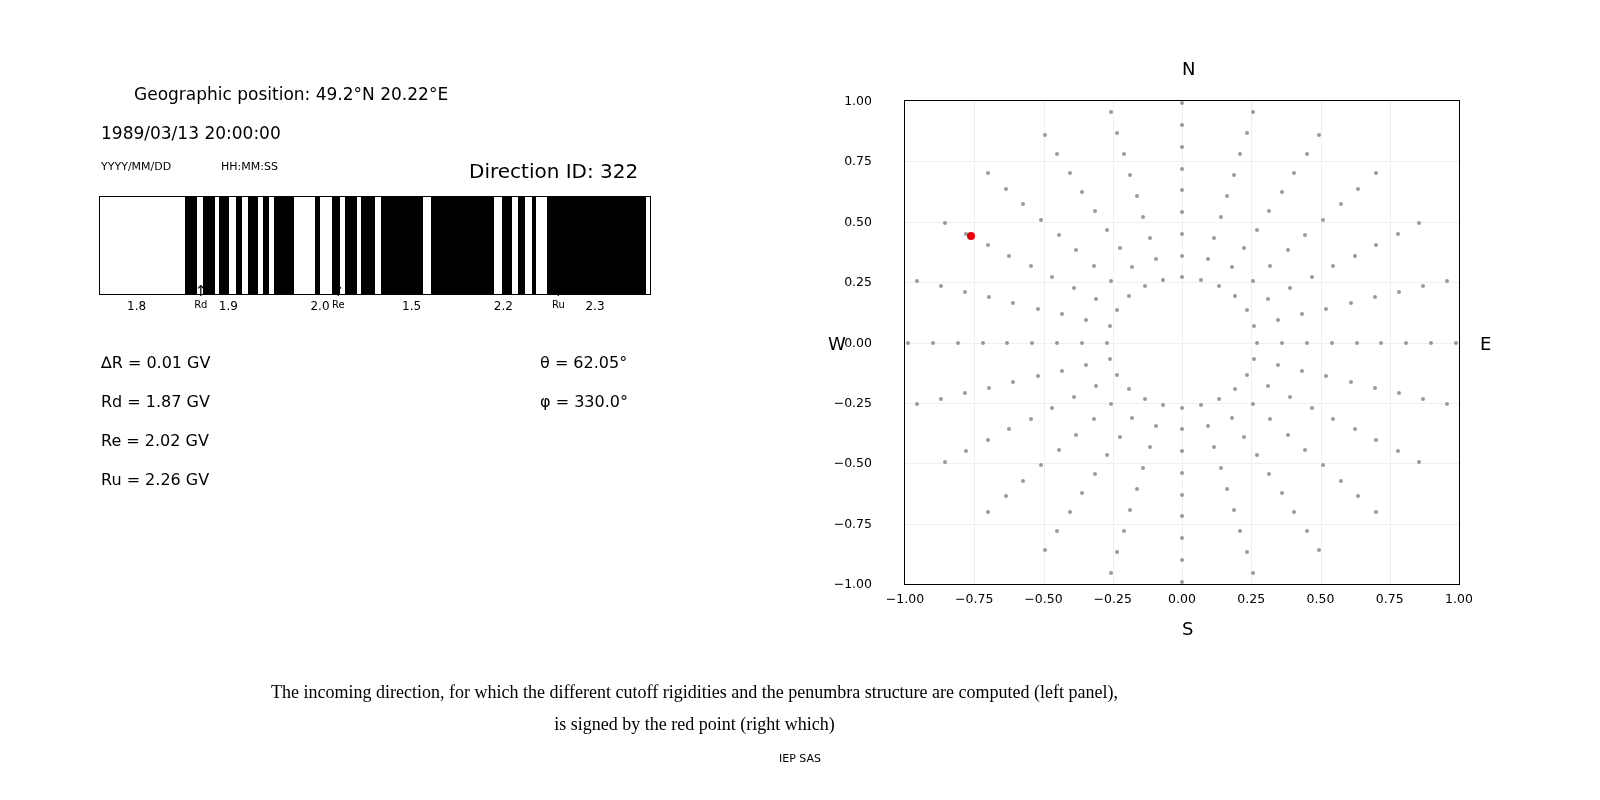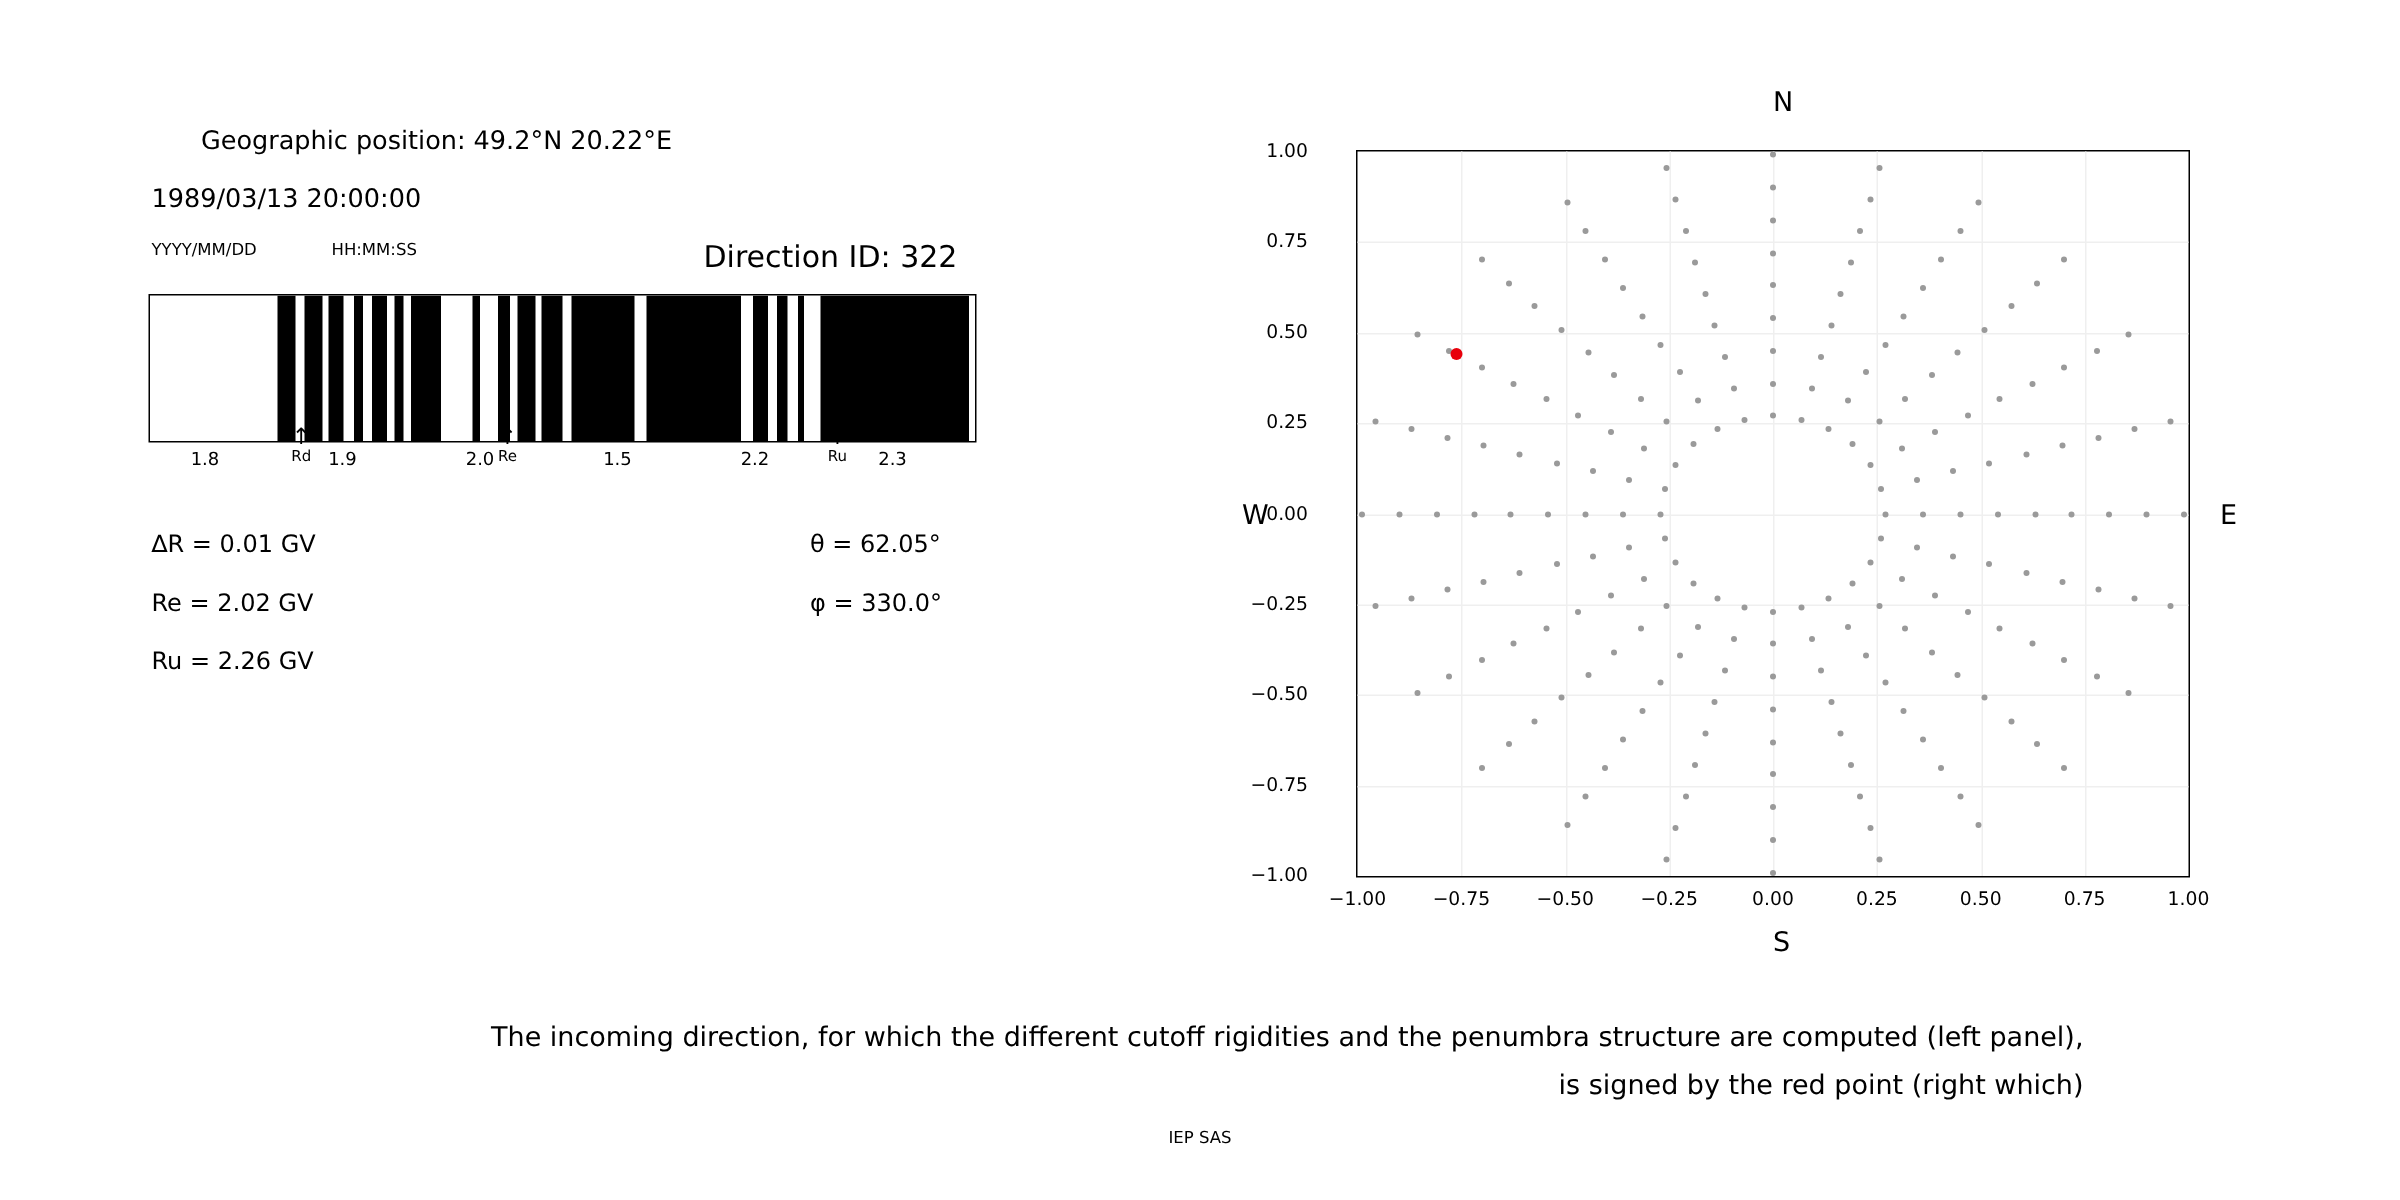--- a/index.html
+++ b/index.html
@@ -184,23 +184,24 @@
   }
   .compass-n { left: 362px; top: 18px; }
   .compass-s { left: 362px; top: 578px; }
   .compass-w { left: 8px; top: 293px; }
   .compass-e { left: 660px; top: 293px; }
   .caption {
     position: absolute;
     left: 0;
     top: 676px;
     width: 1389px;
-    text-align: right;
+    text-align: center;
     font-size: 18px;
     line-height: 32px;
+    font-family: Liberation Serif, serif;
   }
   .footer {
     position: absolute;
     left: 0;
     top: 752px;
     width: 1600px;
     text-align: center;
     font-size: 11px;
   }
 </style>
@@ -251,20 +252,21 @@
         <span class="lbl">Re</span>
       </div>
       <div class="arrow-marker" style="left: 459.333px; top: -12px;">
         <span class="glyph">↑</span>
         <span class="lbl">Ru</span>
       </div>
     </div>
 
   <div class="stats">
     <div>∆R = 0.01 GV</div>
+    <div>Rd = 1.87 GV</div>
     <div>Re = 2.02 GV</div>
     <div>Ru = 2.26 GV</div>
   </div>
 
   <div class="stats-right">
     <div>θ = 62.05°</div>
     <div>φ = 330.0°</div>
   </div>
 </div>
 

